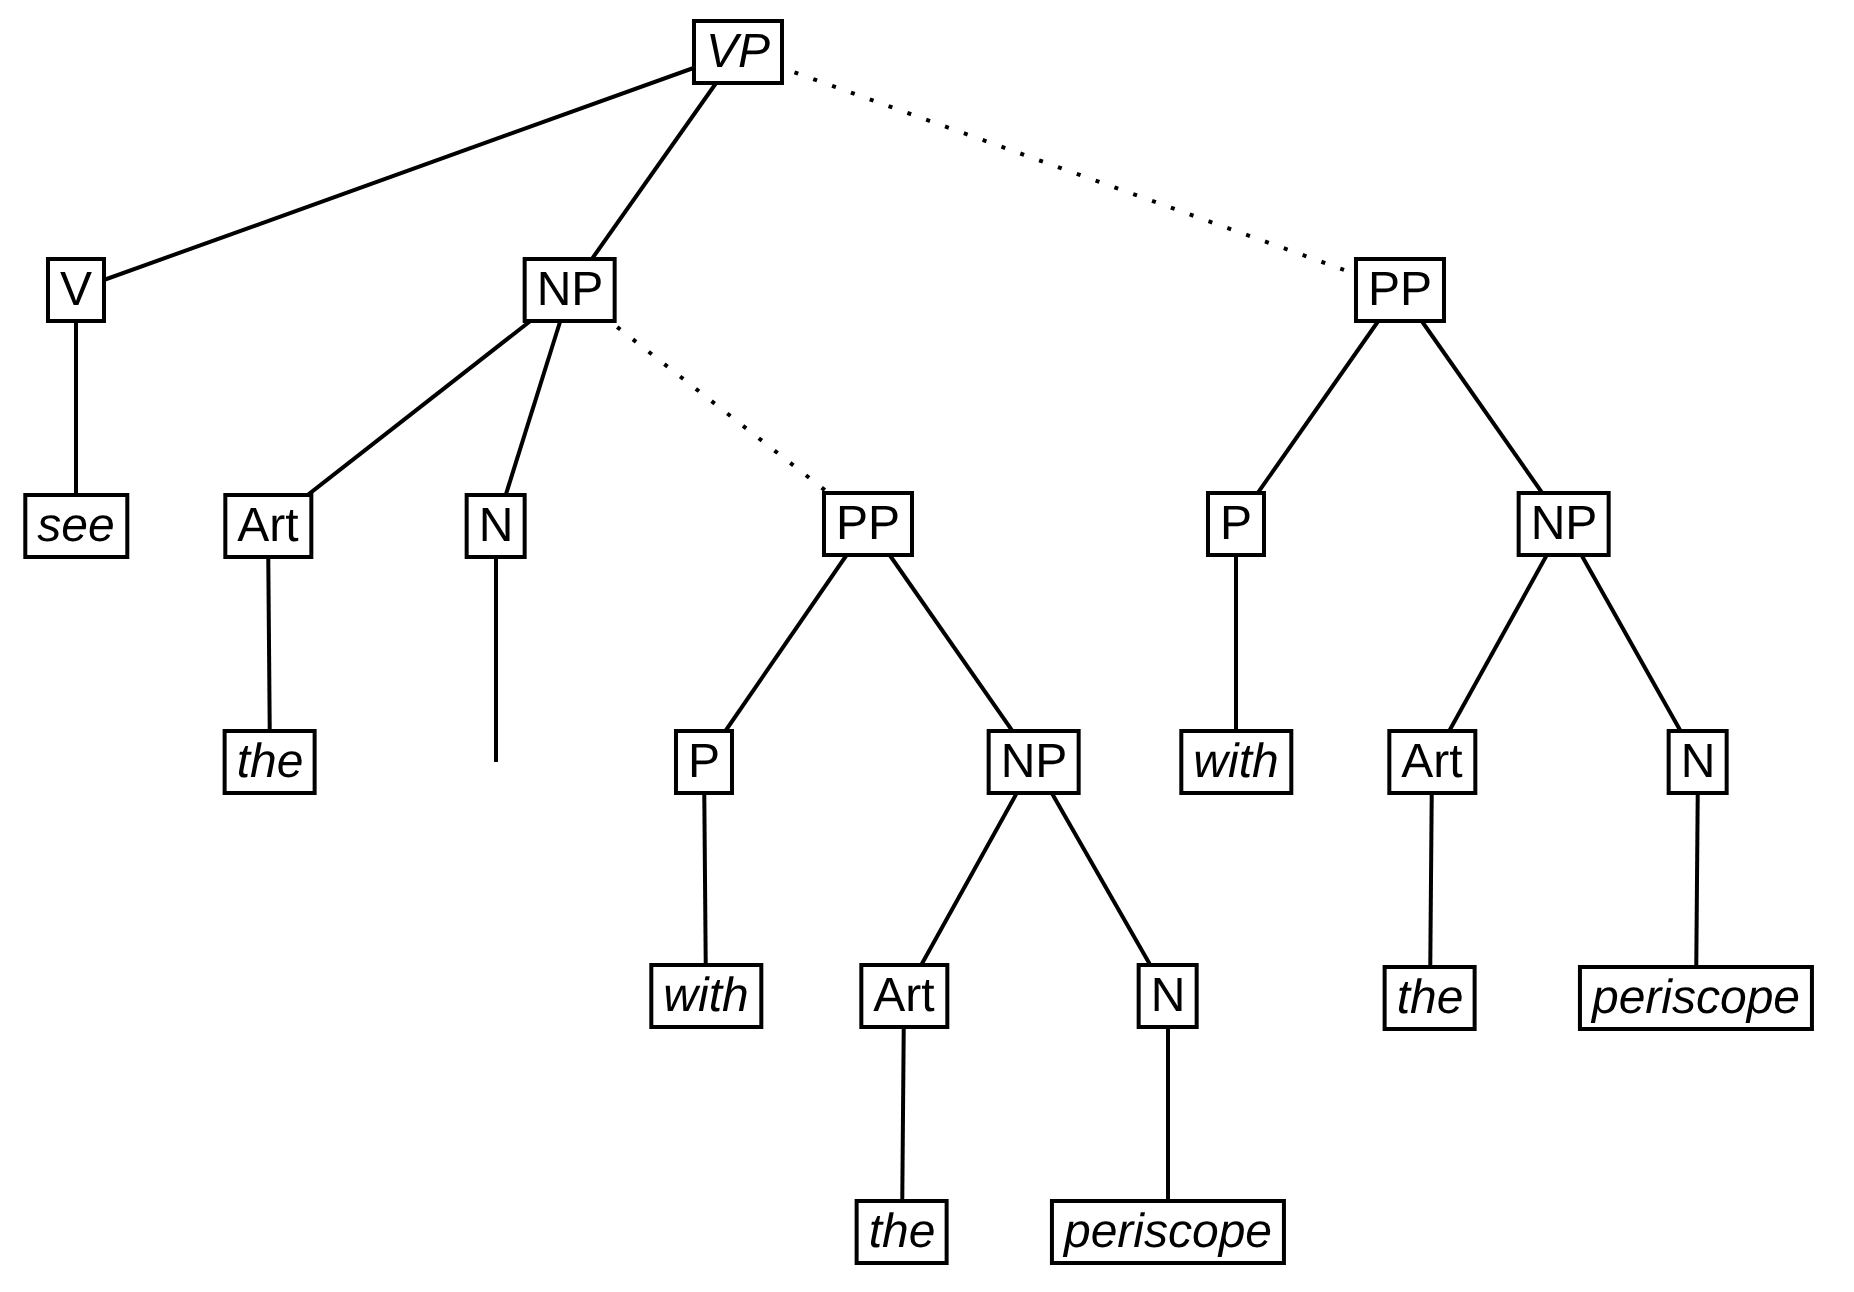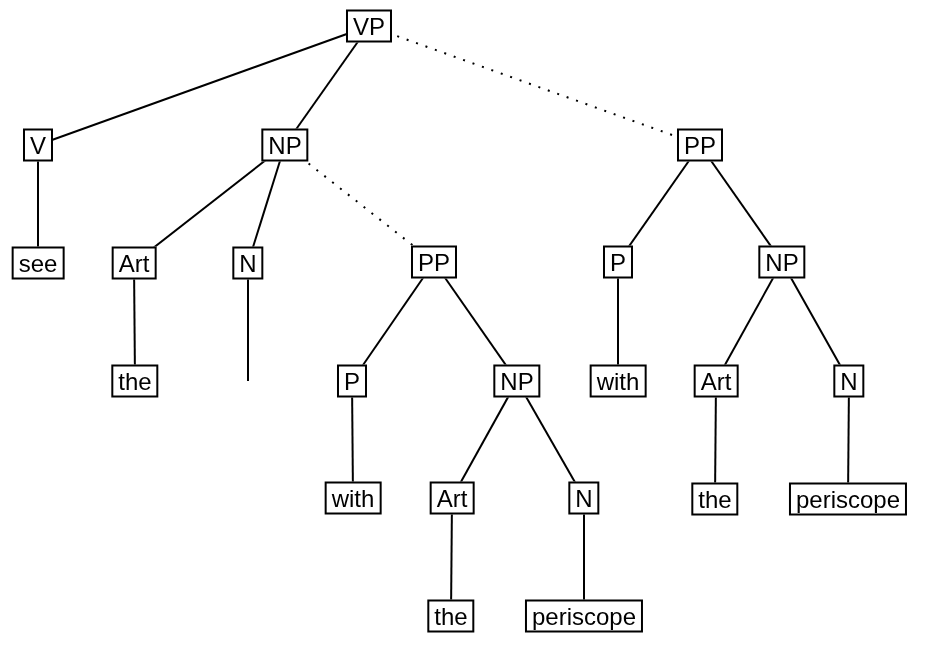--- a/index.html
+++ b/index.html
@@ -28,20 +28,21 @@
     background: #ffffff;
     border: 2px solid #000000;
     padding: 0 5px;
     font-size: 24px;
     line-height: 29px;
     color: #000000;
     white-space: nowrap;
     text-align: center;
   }
   .node.italic {
+    font-style: italic;
     text-align: right;
   }
 </style>
 </head>
 <body>
 
 <div class="canvas">
   <svg class="edges-layer" width="927" height="646" viewBox="0 0 927 646" xmlns="http://www.w3.org/2000/svg">
       <line x1="369" y1="26" x2="38" y2="145" stroke="#000000" stroke-width="2"></line>
       <line x1="369" y1="26" x2="285" y2="145" stroke="#000000" stroke-width="2"></line>
@@ -60,21 +61,21 @@
       <line x1="452" y1="498" x2="451" y2="616" stroke="#000000" stroke-width="2"></line>
       <line x1="584" y1="498" x2="584" y2="616" stroke="#000000" stroke-width="2"></line>
       <line x1="700" y1="145" x2="618" y2="262" stroke="#000000" stroke-width="2"></line>
       <line x1="700" y1="145" x2="782" y2="262" stroke="#000000" stroke-width="2"></line>
       <line x1="618" y1="262" x2="618" y2="381" stroke="#000000" stroke-width="2"></line>
       <line x1="782" y1="262" x2="716" y2="381" stroke="#000000" stroke-width="2"></line>
       <line x1="782" y1="262" x2="849" y2="381" stroke="#000000" stroke-width="2"></line>
       <line x1="716" y1="381" x2="715" y2="499" stroke="#000000" stroke-width="2"></line>
       <line x1="849" y1="381" x2="848" y2="499" stroke="#000000" stroke-width="2"></line>
     </svg>
-<div class="node" style="left: 369px; top: 26px;">VP</div>
+<div class="node" style="left: 369px; top: 26px; font-style: italic;">VP</div>
     <div class="node" style="left: 38px; top: 145px;">V</div>
     <div class="node" style="left: 285px; top: 145px;">NP</div>
     <div class="node" style="left: 700px; top: 145px;">PP</div>
     <div class="node italic" style="left: 38px; top: 263px;">see</div>
     <div class="node" style="left: 134px; top: 263px;">Art</div>
     <div class="node" style="left: 248px; top: 263px;">N</div>
     <div class="node" style="left: 434px; top: 262px;">PP</div>
     <div class="node" style="left: 618px; top: 262px;">P</div>
     <div class="node" style="left: 782px; top: 262px;">NP</div>
     <div class="node italic" style="left: 135px; top: 381px;">the</div>

